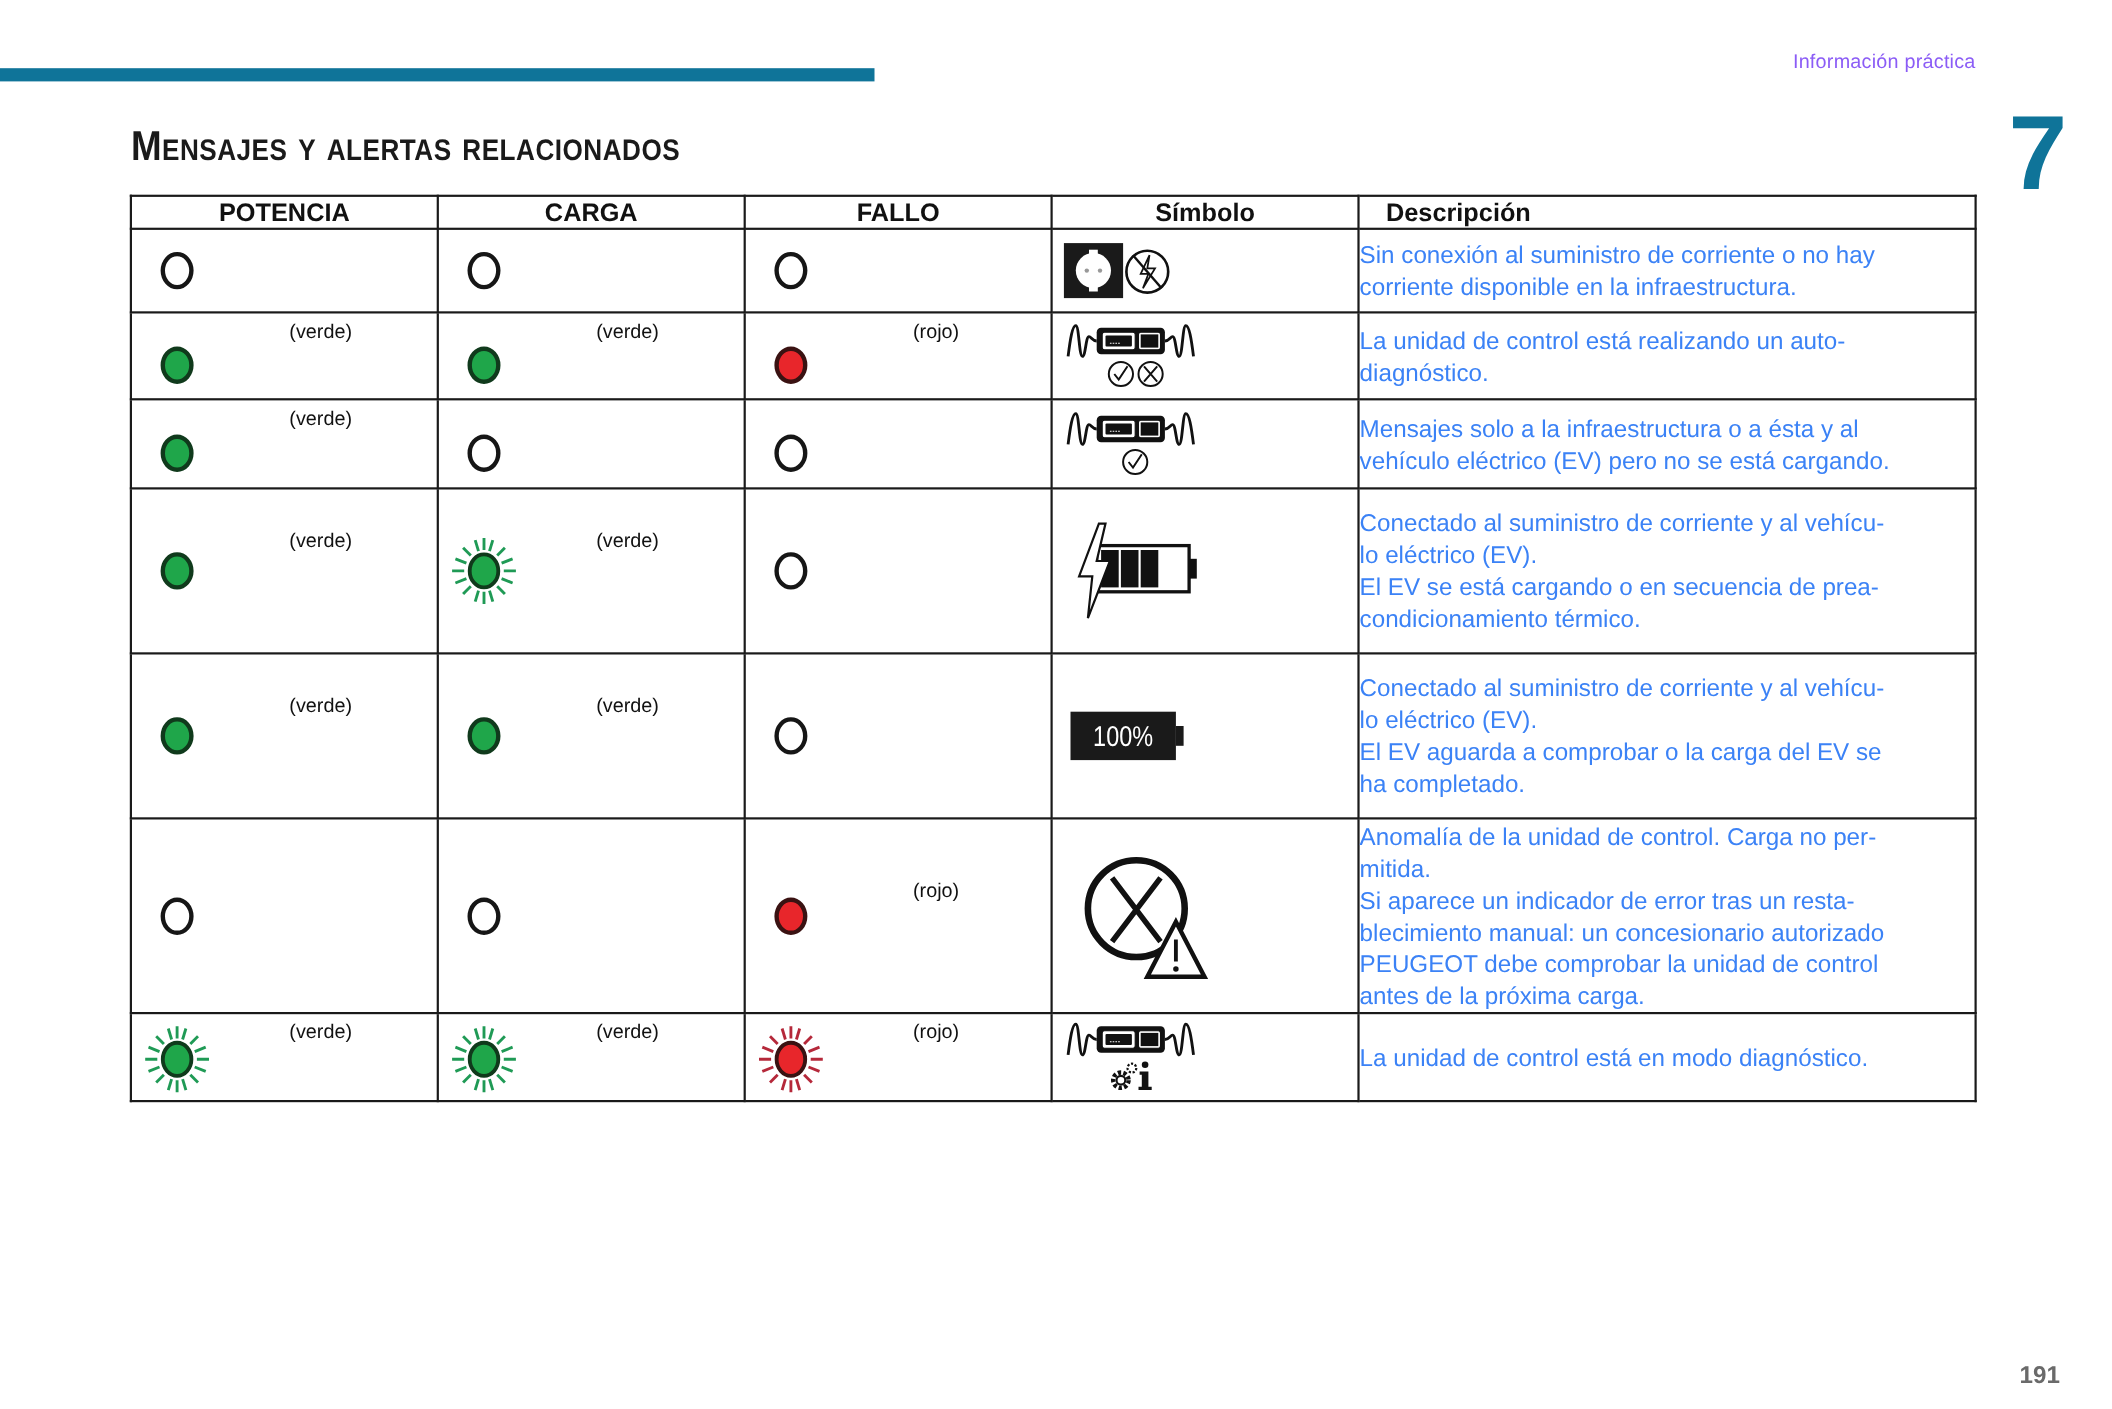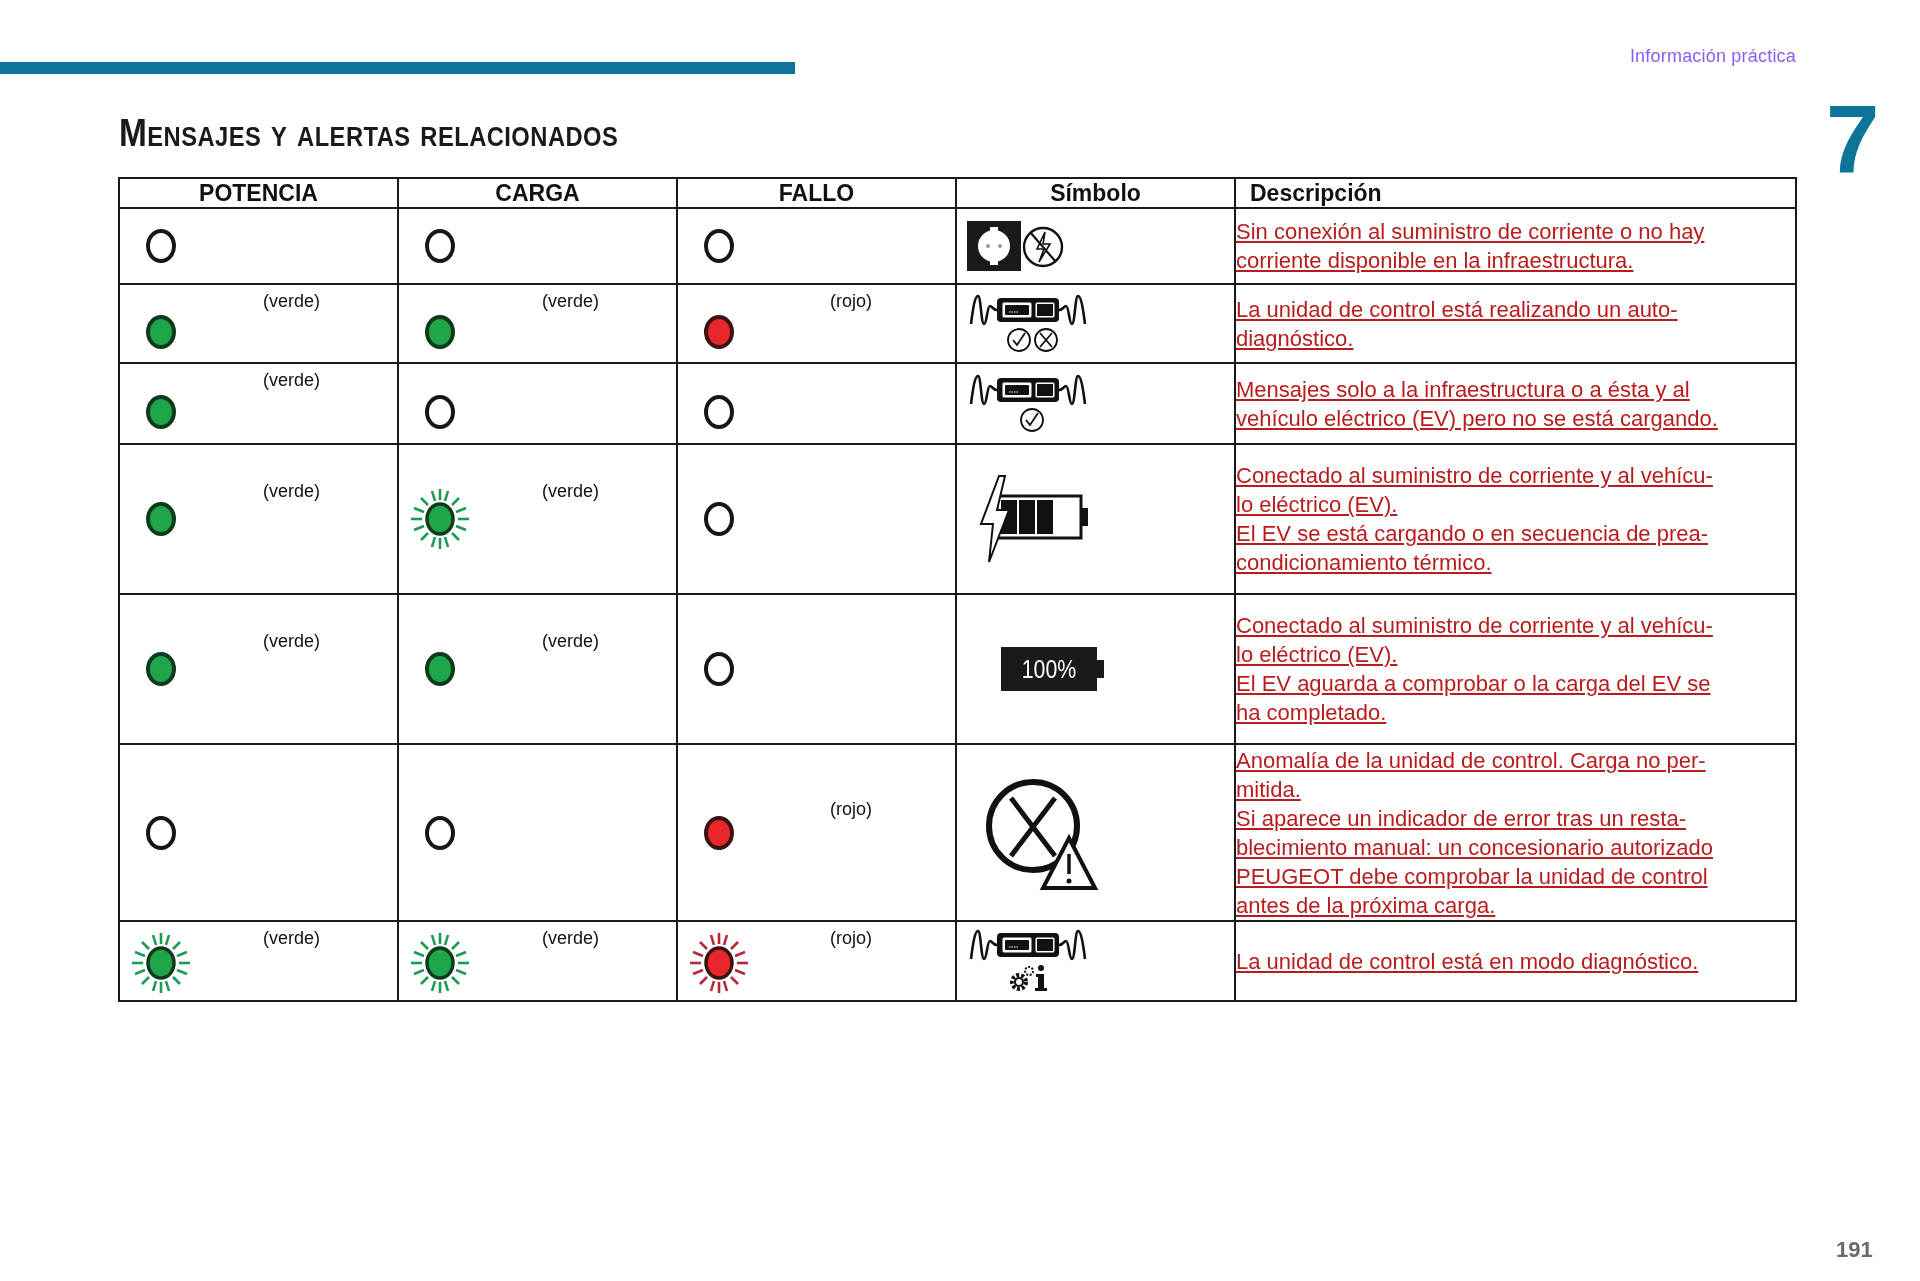--- a/index.html
+++ b/index.html
@@ -35,21 +35,21 @@
     position: absolute; left: 118px; top: 177px;
     border-collapse: collapse; table-layout: fixed;
     width: 1677px;
   }
   table.alerts th, table.alerts td {
     border: 2px solid #1a1a1a; padding: 0; vertical-align: middle;
   }
   table.alerts th {
     height: 28px; font-size: 23px; font-weight: bold; text-align: center; margin-left: 11px;
   }
-  table.alerts th.desc-h { text-align: left; padding-left: 14px; }
+  table.alerts th.desc-h { text-align: left; padding-left: 24px; }
   col.c-led { width: 279px; }
   col.c-sym { width: 279px; }
   col.c-desc { width: 561px; }
   td.led-cell { position: relative; }
   .led {
     position: absolute; left: 26px; top: 50%;
     width: 30px; height: 34px; margin-top: -17px; box-sizing: border-box;
     border: 4px solid #161616; border-radius: 50%;
     background: #fff;
   }
@@ -58,21 +58,21 @@
   .blink {
     position: absolute; left: 10px; top: 50%; margin-top: -33px;
     width: 62px; height: 66px;
   }
   .led-color-label {
     position: absolute; left: 143px; top: 6px; font-size: 18px; color: #111;
   }
   td.sym-cell { text-align: left; }
   .sym-wrap { padding-left: 10px; display: flex; align-items: center; }
   td.desc-cell {
-    font-size: 22px; line-height: 29px; padding: 4px 8px 4px 10px; color: #b91c1c; text-decoration: underline;
+    font-size: 22px; line-height: 29px; padding: 4px 8px 4px 10px; color: #3b82f6;
   }
   .desc-line { display: block; }
   tr.r1 td { height: 74px; }
   tr.r2 td { height: 77px; }
   tr.r3 td { height: 79px; }
   tr.r4 td { height: 148px; }
   tr.r5 td { height: 148px; }
   tr.r6 td { height: 175px; }
   tr.r7 td { height: 78px; }
 </style>
@@ -286,21 +286,21 @@
           <span class="led-color-label" style="top:36px">(verde)</span>
         </td>
       <td class="led-cell">
           <span class="led on-green"></span>
           <span class="led-color-label" style="top:36px">(verde)</span>
         </td>
       <td class="led-cell">
           <span class="led"></span>
         </td>
       <td class="sym-cell">
-        <div class="sym-wrap" style="padding-left:44px">
+        <div class="sym-wrap" style="padding-left:16px">
           <svg width="106" height="48" viewBox="0 0 106 48">
             <rect x="0" y="2" width="96" height="44" fill="#1a1a1a"></rect>
             <rect x="96" y="15" width="7" height="18" fill="#1a1a1a"></rect>
             <text x="48" y="33" text-anchor="middle" font-family="Liberation Sans, sans-serif" font-size="26" fill="#fff" transform="translate(48 0) scale(0.82 1) translate(-48 0)">100%</text>
           </svg>
         </div>
       </td>
       <td class="desc-cell">
         <span class="desc-line">Conectado al suministro de corriente y al vehícu-</span>
         <span class="desc-line">lo eléctrico (EV).</span>

